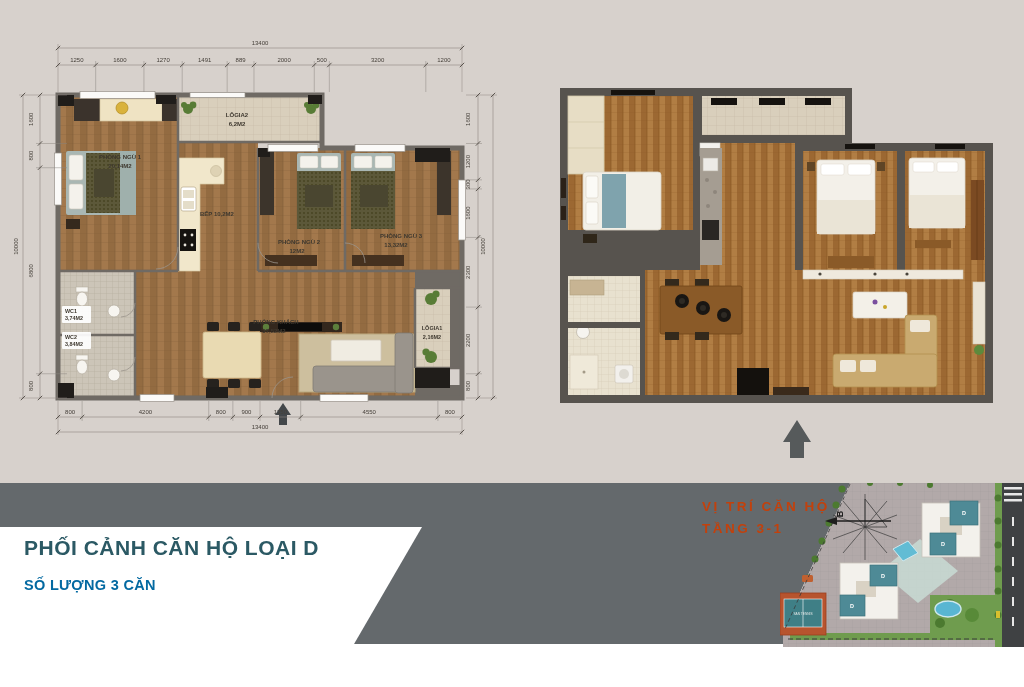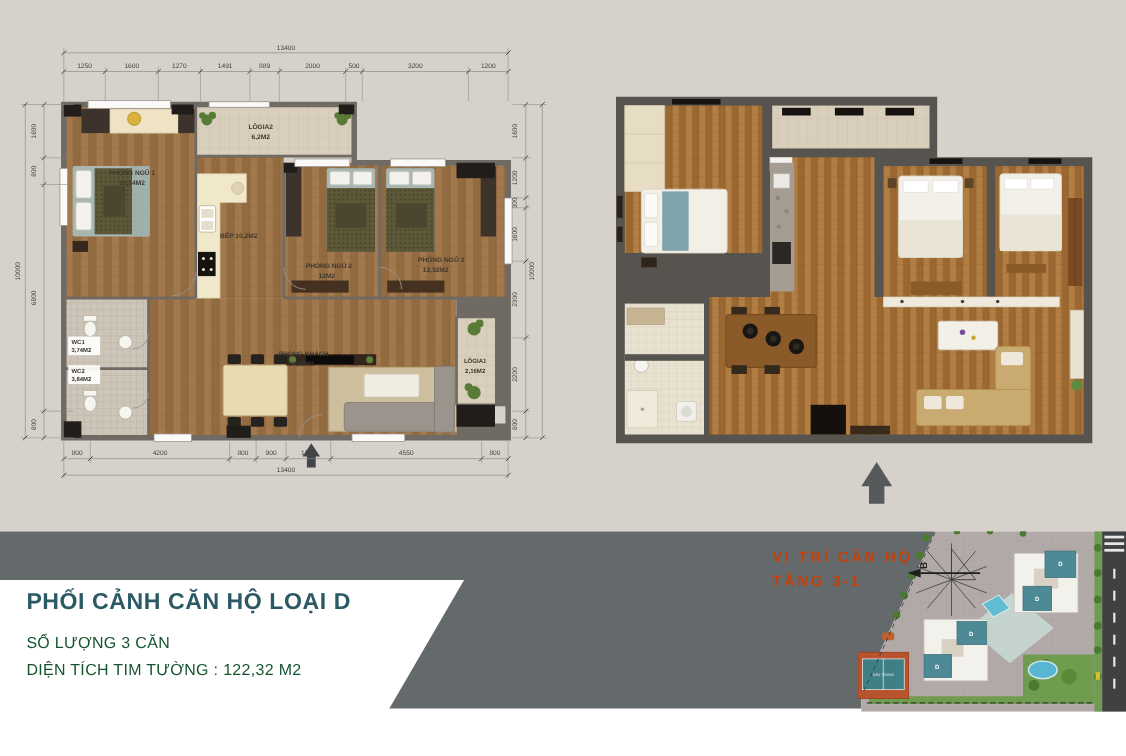--- a/index.html
+++ b/index.html
@@ -4,21 +4,21 @@
 <style>
   html,body{margin:0;padding:0;background:#ffffff;}
   .stage{position:relative;width:1024px;height:687px;overflow:hidden;background:#ffffff;
          font-family:"Liberation Sans", sans-serif;}
   .canvas-bg{position:absolute;left:0;top:0;width:1024px;height:483px;background:#d7d1cc;}
   .abs{position:absolute;}
   .info-panel{position:absolute;left:0;top:490px;width:430px;height:136px;background:#ffffff;
               clip-path:polygon(0 0, 422px 0, 343px 136px, 0 136px);margin-top:37px;}
   .info-title{position:absolute;left:24px;top:9px;font-size:21px;font-weight:bold;
               color:#2b5964;letter-spacing:.5px;white-space:nowrap;}
-  .info-line{position:absolute;left:24px;font-size:14.5px;font-weight:normal;color:#14532d;
+  .info-line{position:absolute;left:24px;font-size:14.5px;font-weight:bold;color:#0369a1;
              letter-spacing:.3px;white-space:nowrap;text-align:right;}
   .loc-text{position:absolute;left:702px;top:496px;color:#c2410c;font-size:13.5px;
             font-weight:bold;letter-spacing:2.5px;line-height:22px;white-space:nowrap;}
   svg text{font-family:"Liberation Sans", sans-serif;}
 </style>
 </head>
 <body>
 
 <div class="stage">
   <div class="canvas-bg"></div>
@@ -538,20 +538,19 @@
       <polygon points="0,-28 22,0 0,0" fill="none" stroke="#3a3a3a" stroke-width="0.8"></polygon>
       <line x1="26" y1="-6" x2="-28" y2="-6" stroke="#1e1e1e" stroke-width="1.6"></line>
       <polygon points="-28,-10 -40,-6 -28,-2" fill="#1e1e1e"></polygon>
       <text x="0" y="0" transform="translate(-22,-13) rotate(-90)" font-size="9" font-weight="bold" fill="#1e1e1e" text-anchor="middle">B</text>
     </g>
   </svg>
 
   <div class="info-panel">
     <div class="info-title">PHỐI CẢNH CĂN HỘ LOẠI D</div>
     <div class="info-line" style="top:50px">SỐ LƯỢNG 3 CĂN</div>
-    <div class="info-line" style="top:75px">DIỆN TÍCH TIM TƯỜNG : 122,32 M2</div>
   </div>
 
   <div class="loc-text">
     <div>VỊ TRÍ CĂN HỘ</div>
     <div>TẦNG 3-1</div>
   </div>
 </div>
 
 </body></html>

